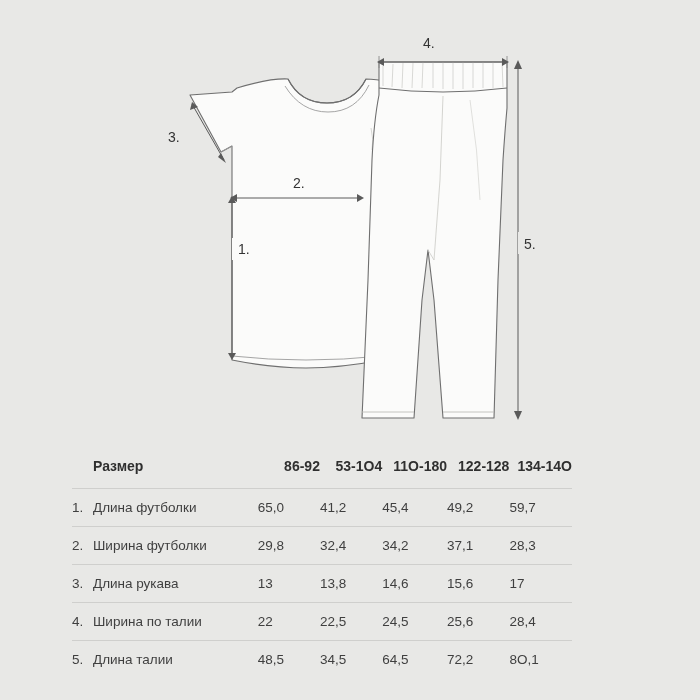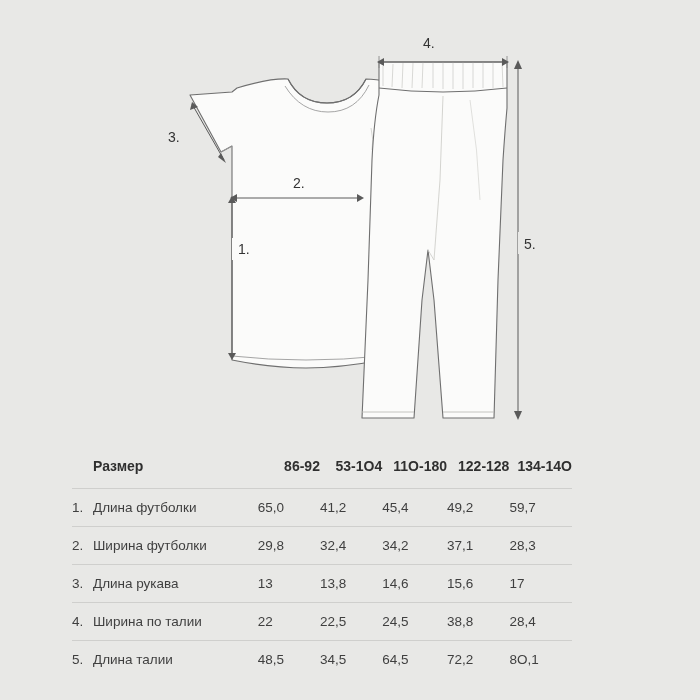--- a/index.html
+++ b/index.html
@@ -201,21 +201,21 @@
           <td class="num">14,6</td>
           <td class="num">15,6</td>
           <td class="num">17</td>
         </tr>
         <tr>
           <td class="idx">4.</td>
           <td class="label">Ширина по талии</td>
           <td class="num">22</td>
           <td class="num">22,5</td>
           <td class="num">24,5</td>
-          <td class="num">38,8</td>
+          <td class="num">25,6</td>
           <td class="num">28,4</td>
         </tr>
         <tr>
           <td class="idx">5.</td>
           <td class="label">Длина талии</td>
           <td class="num">48,5</td>
           <td class="num">34,5</td>
           <td class="num">64,5</td>
           <td class="num">72,2</td>
           <td class="num">8О,1</td>

